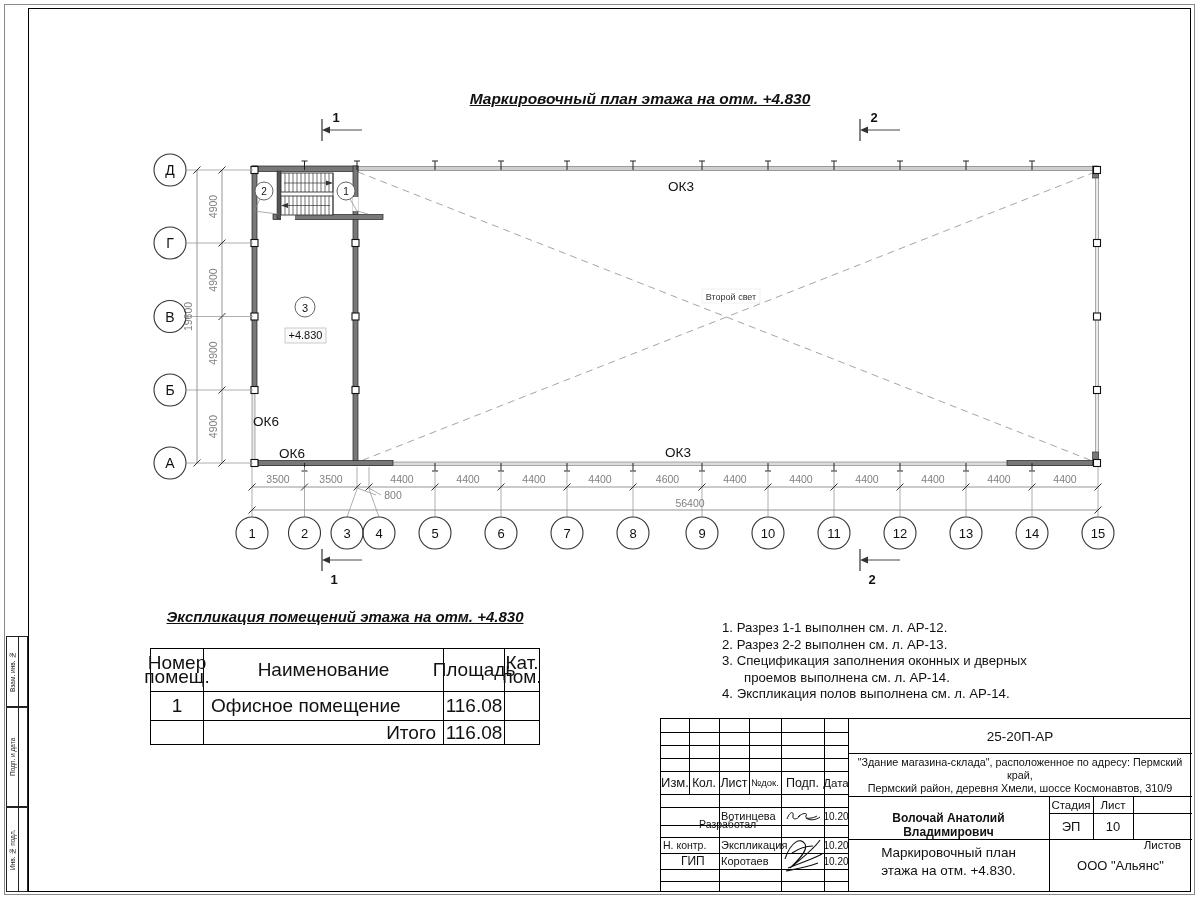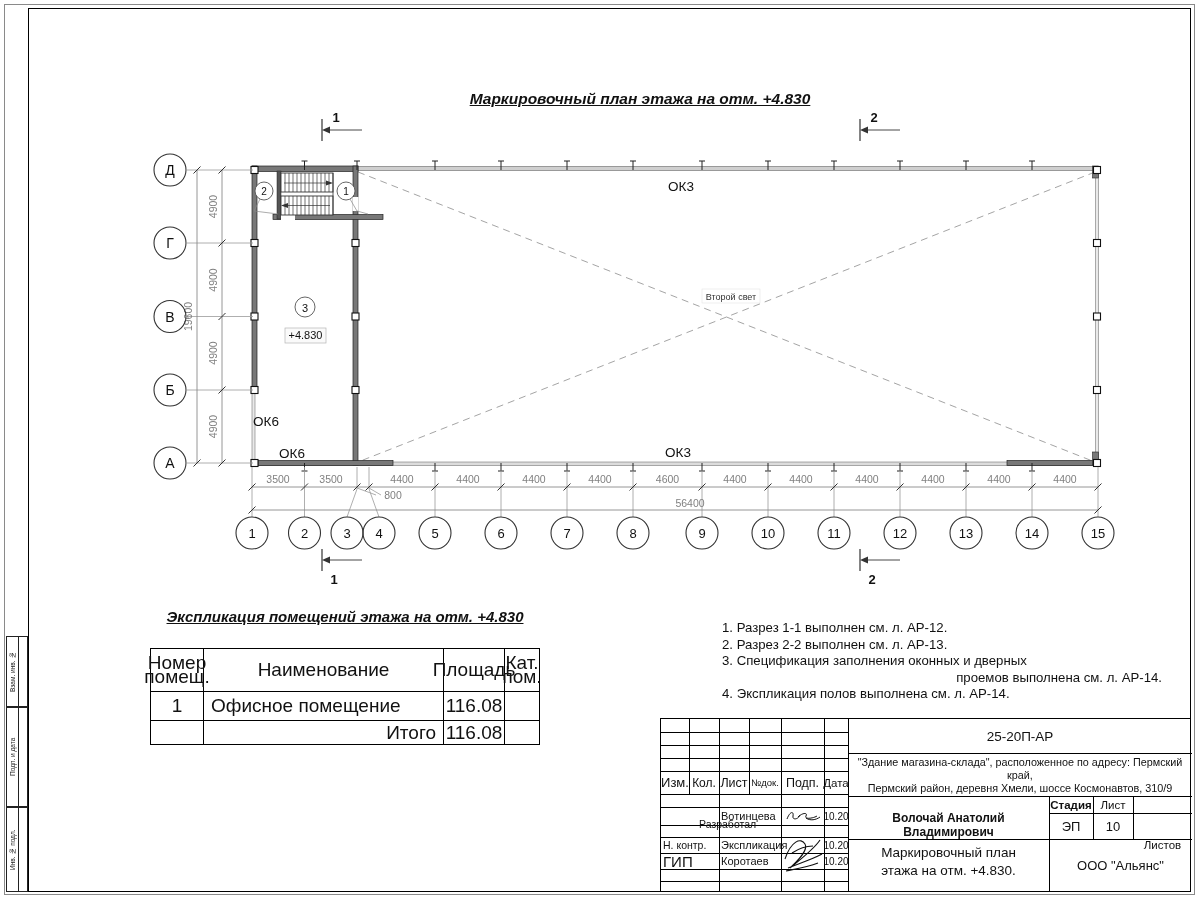--- a/index.html
+++ b/index.html
@@ -19,21 +19,21 @@
       align-items:center;justify-content:center;font-size:19px;text-align:center;line-height:14px;box-sizing:border-box;}
   .xc.last{border-right:none;}
   .xc.bot{border-bottom:none;}
   .xc.hd{height:43px;}
   .xc.r1{height:29px;}
   .xc.r2{height:23px;}
   .xc.left{justify-content:flex-start;padding-left:7px;}
   .xc.right{justify-content:flex-end;padding-right:7px;}
   
   .notes{left:722px;top:620px;width:440px;font-size:13.2px;line-height:16.5px;}
-  .notes .indent{padding-left:22px;text-align:right;}
+  .notes .indent{padding-left:22px;}
   
   .tblock{left:660px;top:718px;width:531px;height:173px;border-left:1.6px solid #000;
           border-top:1.6px solid #000;box-sizing:border-box;}
   .tv{position:absolute;width:0;border-left:1.1px solid #000;}
   .th{position:absolute;height:0;border-top:1.1px solid #000;}
   .tc{position:absolute;display:flex;align-items:center;justify-content:center;text-align:center;}
   
   .stampbox{position:absolute;left:6px;width:22px;border:1px solid #222;box-sizing:border-box;background:#fff;}
   .stampdiv{position:absolute;left:11px;top:0;bottom:0;width:0;border-left:0.8px solid #222;}
   .stamptext{position:absolute;left:0;top:0;width:11px;height:100%;display:flex;align-items:center;justify-content:center;
@@ -334,42 +334,42 @@
     <div class="tc" style="left:163px;top:52px;width:24px;height:23px;font-size:11.5px;">Дата</div>
 
     <div class="tc" style="left:2px;top:96px;width:56px;height:18px;font-size:10.5px;justify-content:flex-start;margin-left:36px;">Разработал</div>
     <div class="tc" style="left:60px;top:88px;width:58px;height:18px;font-size:11px;justify-content:flex-start;">Вотинцева</div>
     <div class="tc" style="left:163px;top:88px;width:24px;height:18px;font-size:10px;">10.20</div>
 
     <div class="tc" style="left:2px;top:118px;width:56px;height:16px;font-size:10.5px;justify-content:flex-start;">Н. контр.</div>
     <div class="tc" style="left:60px;top:118px;width:60px;height:16px;font-size:11px;justify-content:flex-start;">Экспликация</div>
     <div class="tc" style="left:163px;top:118px;width:24px;height:16px;font-size:10px;">10.20</div>
 
-    <div class="tc" style="left:2px;top:134px;width:56px;height:16px;font-size:15px;justify-content:flex-start;text-align:right;">ГИП</div>
+    <div class="tc" style="left:20px;top:134px;width:56px;height:16px;font-size:12px;justify-content:flex-start;text-align:right;">ГИП</div>
     <div class="tc" style="left:60px;top:134px;width:60px;height:16px;font-size:11px;justify-content:flex-start;">Коротаев</div>
     <div class="tc" style="left:163px;top:134px;width:24px;height:16px;font-size:10px;">10.20</div>
 
     <svg class="abs" style="left:122px;top:89px;" width="40" height="16" viewBox="0 0 40 16">
       <path d="M4 11 C7 3,11 3,10 8 C9 12,15 12,17 7 M15 9 C19 5,25 4,23 8 C21 12,31 10,34 8 M23 10 C27 13,33 12,37 9" stroke="#111" fill="none" stroke-width="1"></path>
     </svg>
     <svg class="abs" style="left:119px;top:112px;" width="45" height="42" viewBox="0 0 45 42">
       <path d="M5 28 C11 10,21 6,25 13 C29 20,15 32,10 37 C20 29,35 17,40 9 M8 37 C17 33,31 29,42 23 M12 22 C18 18,27 15,33 15 M6 40 C16 38,28 36,38 32" stroke="#111" fill="none" stroke-width="1.1"></path>
     </svg>
 
     <div class="tc" style="left:187px;top:0;width:344px;height:34px;font-size:13.5px;">25-20П-АР</div>
     <div class="abs" style="left:192px;top:37px;width:334px;text-align:center;font-size:10.8px;line-height:13px;">
       <div>"Здание магазина-склада", расположенное по адресу: Пермский край,</div>
       <div>Пермский район, деревня Хмели, шоссе Космонавтов, 310/9</div>
     </div>
     <div class="tc" style="left:187px;top:84px;width:201px;height:43px;font-size:12px;font-weight:bold;">Волочай Анатолий Владимирович</div>
     <div class="abs" style="left:187px;top:125px;width:201px;text-align:center;font-size:13.5px;line-height:18px;">
       <div>Маркировочный план</div>
       <div>этажа на отм. +4.830.</div>
     </div>
-    <div class="tc" style="left:388px;top:77px;width:44px;height:17px;font-size:11.5px;font-weight:bold;">Стадия</div>
+    <div class="tc" style="left:388px;top:77px;width:44px;height:17px;font-size:11.5px;">Стадия</div>
     <div class="tc" style="left:432px;top:77px;width:40px;height:17px;font-size:11.5px;">Лист</div>
     <div class="tc" style="left:472px;top:77px;width:59px;height:17px;font-size:11.5px;margin-top:40px;">Листов</div>
     <div class="tc" style="left:388px;top:94px;width:44px;height:26px;font-size:13px;">ЭП</div>
     <div class="tc" style="left:432px;top:94px;width:40px;height:26px;font-size:13px;">10</div>
     <div class="tc" style="left:388px;top:120px;width:143px;height:53px;font-size:13px;">ООО "Альянс"</div>
   </div>
 
 </div>
 
 </body></html>

